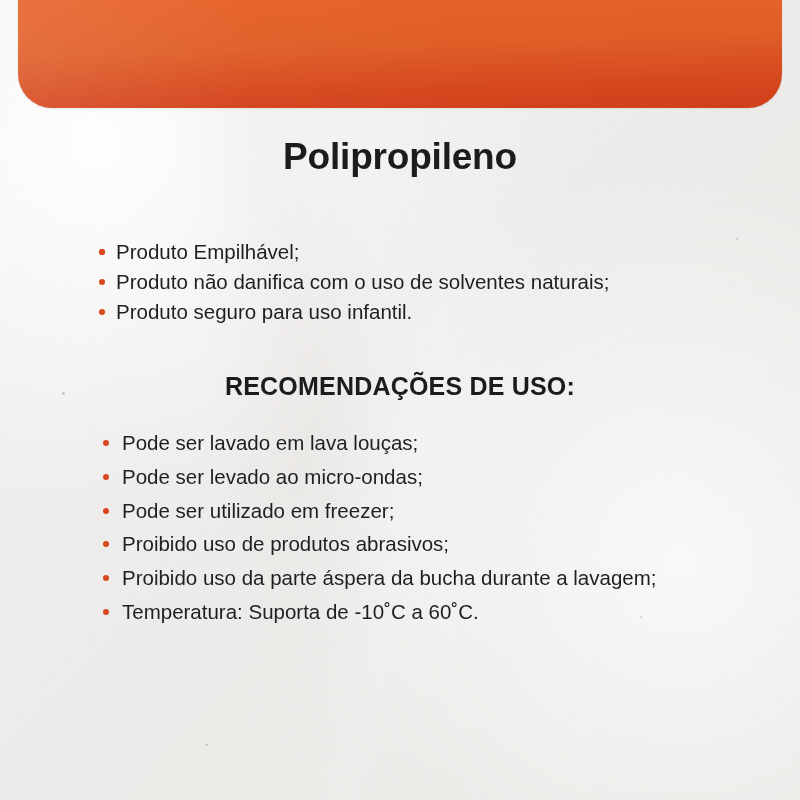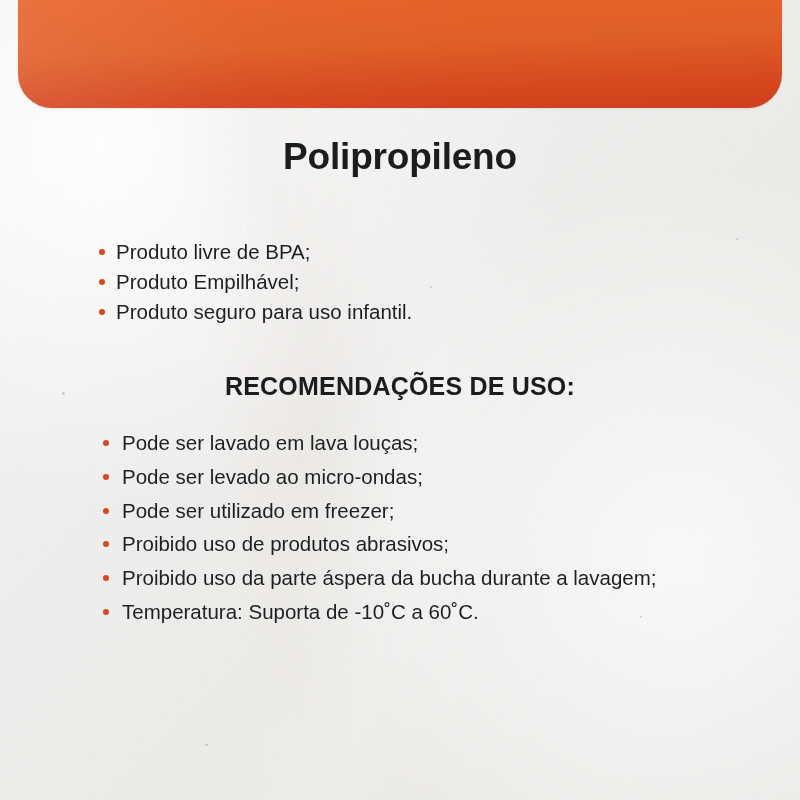--- a/index.html
+++ b/index.html
@@ -163,25 +163,28 @@
     <div class="banner-sheen"></div>
   </div>
 
   <div class="content">
 
     <div class="title">Polipropileno</div>
 
     <ul class="list features">
       <li>
         <span class="bullet"></span>
-        <span>Produto livre de BPA;</span>
       </li>
       <li>
         <span class="bullet"></span>
         <span>Produto Empilhável;</span>
+      </li>
+      <li>
+        <span class="bullet"></span>
+        <span>Produto não danifica com o uso de solventes naturais;</span>
       </li>
       <li>
         <span class="bullet"></span>
         <span>Produto seguro para uso infantil.</span>
       </li>
     </ul>
 
     <div class="section-heading">RECOMENDAÇÕES DE USO:</div>
 
     <ul class="list recs">

